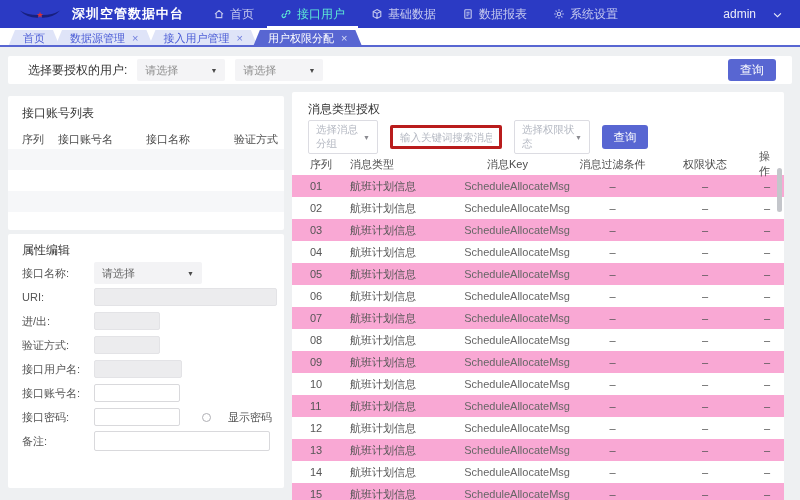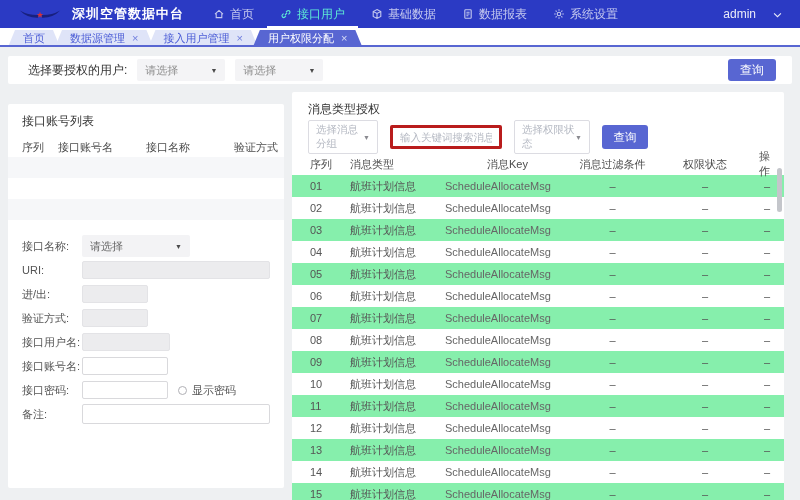--- a/index.html
+++ b/index.html
@@ -38,33 +38,33 @@
                 font-size:11px; color:#8c8c8c; cursor:pointer; }
   .arrow { font-size:7px; color:#4a4a4a; }
   .btn { margin-left:auto; width:48px; height:22px; background:#5866d2; color:#fff; border:none;
          border-radius:3px; font-size:12px; cursor:pointer; font-family:inherit; }
 
   
   .panel { position:absolute; background:#fff; border-radius:2px; }
   .panel-title { font-size:12px; font-weight:500; color:#333; }
 
   
-  #accounts { left:8px; top:104px; width:276px; height:134px; }
+  #accounts { left:8px; top:96px; width:276px; height:134px; }
   #accounts .panel-title { padding:9px 14px 7px; }
   .acc-head { display:flex; align-items:center; height:20px; padding-left:14px;
               font-size:11px; color:#4c4c4c; }
   .ah1 { width:36px; } .ah2 { width:88px; } .ah3 { width:88px; } .ah4 { flex:1; }
   .acc-row { height:21px; }
   .acc-row.odd { background:#f6f7f9; }
 
   
   #attrs { left:8px; top:234px; width:276px; height:254px; }
   #attrs .panel-title { padding:8px 14px 2px; }
   .form { padding:0 14px; }
-  .frow { display:flex; align-items:center; height:24px; }
+  .frow { display:flex; align-items:center; height:24px;gap:12px; }
   .flabel { width:60px; flex-shrink:0; font-size:11px; color:#555; }
   .sel-form { width:108px; height:22px; background:#f3f3f5; border-radius:2px; display:flex;
               align-items:center; justify-content:space-between; padding:0 8px; font-size:11px;
               color:#666; cursor:pointer; }
   .inp-dis { height:18px; background:#ececee; border:1px solid #e3e3e6; border-radius:2px; }
   .inp { height:18px; border:1px solid #d9d9dc; border-radius:2px; font-size:11px; padding:0 6px;
          font-family:inherit; color:#333; outline:none; }
   .w-uri { width:194px; } .w-sm { width:66px; } .w-user { width:88px; } .w-acct { width:86px; }
   .w-remark { width:194px; height:20px; }
   .radio { width:9px; height:9px; border:1px solid #b0b0b5; border-radius:50%;
@@ -82,22 +82,22 @@
   .sel-bordered .arrow { color:#8a8a90; }
   .inp-search { width:112px; height:24px; border:3px solid #b91c1c; border-radius:2px;
                 font-size:10.5px; padding:0 7px; font-family:inherit; outline:none; color:#333; }
   .inp-search::placeholder { color:#b4b8c2; }
   .btn-sm { width:46px; height:24px; background:#5866d2; color:#fff; border:none; border-radius:3px;
             font-size:11.5px; cursor:pointer; font-family:inherit; }
   .mhead { display:flex; align-items:center; height:22px; margin-top:4px; padding:0 14px 0 18px;
            font-size:11px; color:#4c4c4c; }
   .mrow { display:flex; align-items:center; height:22px; padding:0 14px 0 18px;
           font-size:11px; color:#555; cursor:default; }
-  .mrow.odd { background:#86efac; }
-  .c-seq { width:40px; } .c-type { width:95px; } .c-key { width:125px; color:#666; }
+  .mrow.odd { background:#f9a8d4; }
+  .c-seq { width:40px; } .c-type { width:95px; } .c-key { width:125px; color:#666;text-align:right; }
   .c-filter { width:85px; text-align:center; } .c-status { width:100px; text-align:center; }
   .c-action { flex:1; text-align:right; }
   .mhead .c-key { text-align:center; color:#4c4c4c; }
   .mhead .c-seq, .mhead .c-type { text-align:left; }
   .vthumb { position:absolute; right:2px; top:76px; width:5px; height:44px; background:#c4c6cb;
             border-radius:3px; cursor:grab; }
 </style>
 </head>
 <body>
 
@@ -209,20 +209,21 @@
     </div>
     <div>
       <div class="acc-row odd"></div>
       <div class="acc-row"></div>
       <div class="acc-row odd"></div>
       <div class="acc-row"></div>
     </div>
   </div>
 
   <div class="panel" id="attrs">
+    <div class="panel-title">属性编辑</div>
     <div class="form">
       <div class="frow">
         <span class="flabel">接口名称:</span>
         <div class="sel-form">
           <span>请选择</span>
           <span class="arrow">▼</span>
         </div>
       </div>
       <div class="frow">
         <span class="flabel">URI:</span>

